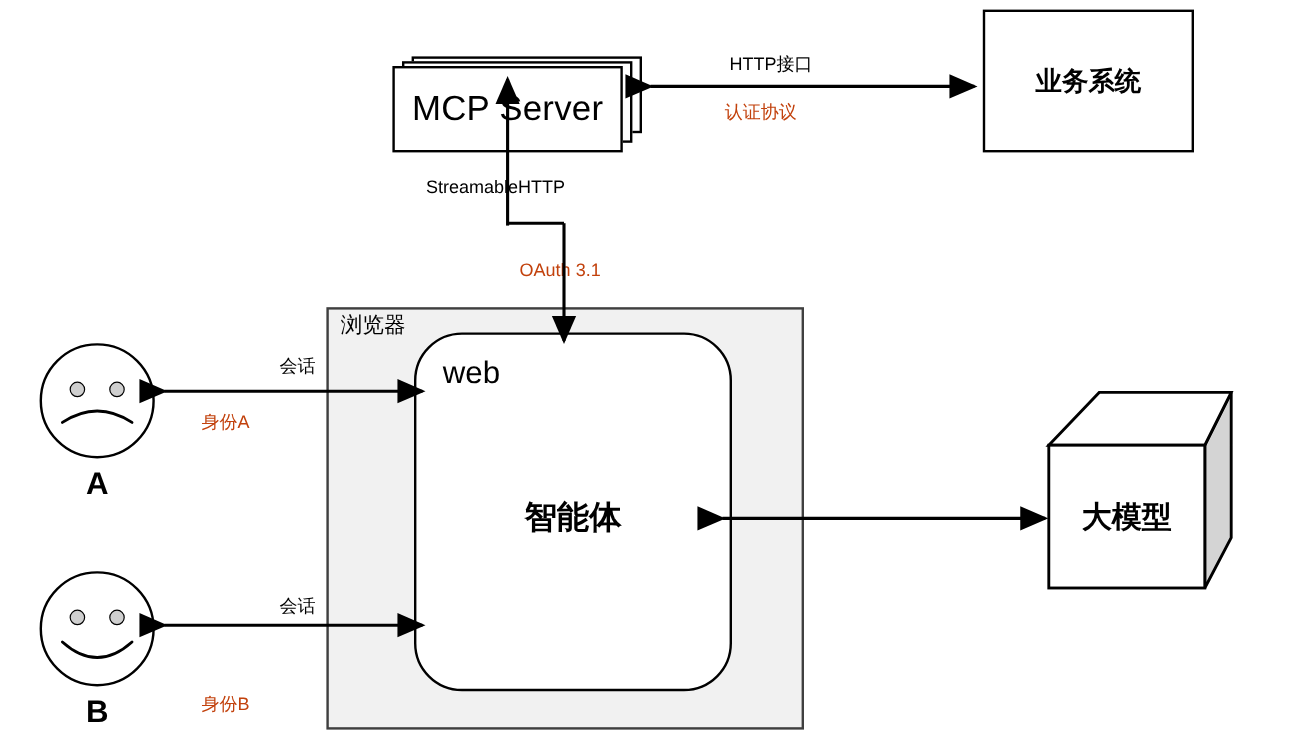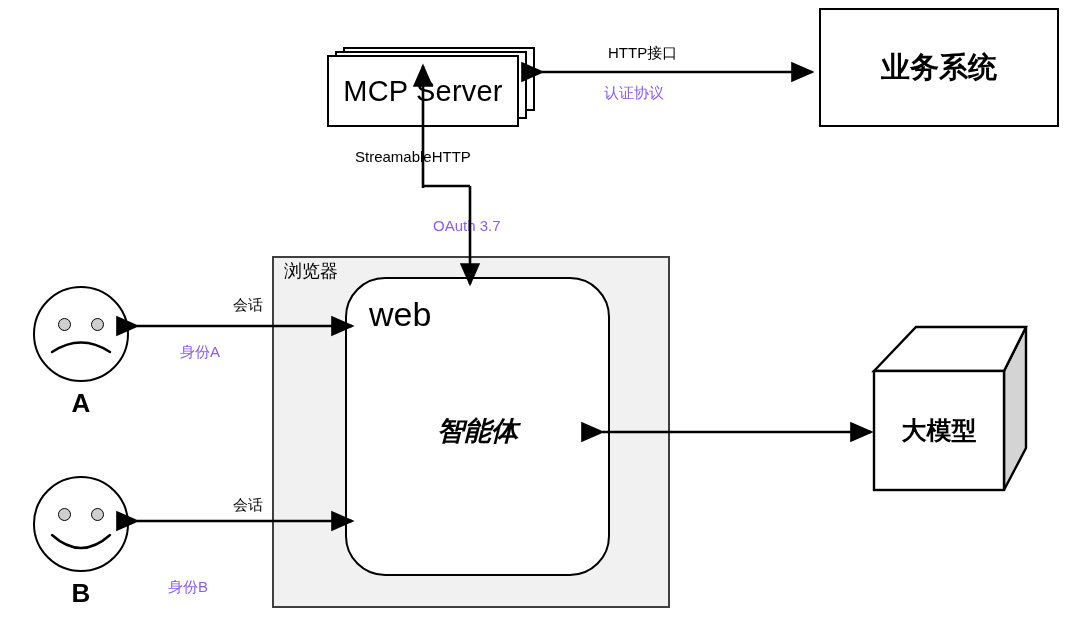--- a/index.html
+++ b/index.html
@@ -16,57 +16,57 @@
        display:flex;align-items:center;justify-content:center;}
   .box-back{position:absolute;background:#fff;border:2px solid #000;box-sizing:border-box;}
 
   
   #mcp-stack{position:absolute;left:327px;top:47px;width:208px;height:80px;}
   #mcp-back2{left:16px;top:0;width:192px;height:64px;}
   #mcp-back1{left:8px;top:4px;width:192px;height:68px;}
   #mcp-front{left:0px;top:8px;width:192px;height:72px;font-size:29px;letter-spacing:.2px;}
 
   
-  #biz-box{left:819px;top:8px;width:240px;height:119px;font-size:29px;font-weight:bold;}
+  #biz-box{left:819px;top:8px;width:176px;height:119px;font-size:22px;font-weight:bold;}
 
   
   #browser-box{position:absolute;left:272px;top:256px;width:398px;height:352px;
      background:#f1f1f1;border:2px solid #3f3f3f;box-sizing:border-box;}
   #browser-label{position:absolute;left:284px;top:259px;font-size:18px;color:#000;}
 
   
   #agent-box{position:absolute;left:345px;top:277px;width:265px;height:299px;
      background:#fff;border:2px solid #000;border-radius:40px;box-sizing:border-box;}
-  #agent-web-label{position:absolute;left:369px;top:295px;font-size:34px;}
+  #agent-web-label{position:absolute;left:369px;top:295px;font-size:26px;}
   #agent-label{position:absolute;left:345px;top:413px;width:265px;text-align:center;
-     font-size:27px;font-weight:bold;font-style:italic;}
+     font-size:27px;font-weight:bold;}
 
   
   .face{position:absolute;width:96px;height:96px;border:2px solid #000;border-radius:50%;
         background:#fff;box-sizing:border-box;}
   .eye{position:absolute;width:13px;height:13px;border:1px solid #000;border-radius:50%;
        background:#cfcfcf;box-sizing:border-box;}
   .face-letter{position:absolute;width:96px;text-align:center;font-size:26px;font-weight:bold;}
 
   #faceA{left:33px;top:286px;}
   #faceB{left:33px;top:476px;}
   #letterA{left:33px;top:388px;}
   #letterB{left:33px;top:578px;}
 
   
   .lbl{position:absolute;font-size:15px;color:#000;white-space:nowrap;}
-  .lbl-blue{position:absolute;font-size:15px;color:#8b5cf6;white-space:nowrap;}
+  .lbl-blue{position:absolute;font-size:15px;color:#c2410c;white-space:nowrap;}
   .lbl-cn{font-size:15px;text-align:center;}
 
   #lbl-http{left:608px;top:44px;}
   #lbl-auth{left:604px;top:84px;}
   #lbl-stream{left:355px;top:148px;}
   #lbl-oauth{left:433px;top:217px;}
   #lbl-sessA{left:233px;top:296px;}
-  #lbl-idA{left:180px;top:343px;}
+  #lbl-idA{left:168px;top:343px;}
   #lbl-sessB{left:233px;top:496px;}
   #lbl-idB{left:168px;top:538px;margin-top:40px;}
 
   svg.overlay{position:absolute;left:0;top:0;width:1080px;height:624px;pointer-events:none;}
 </style>
 </head>
 <body>
 
 <div id="canvas">
 
@@ -94,21 +94,21 @@
   <div class="face" id="faceB">
     <div class="eye" style="left:23px;top:30px;"></div>
     <div class="eye" style="left:56px;top:30px;"></div>
   </div>
   <div class="face-letter" id="letterB">B</div>
 
   <div class="lbl lbl-cn" id="lbl-http">HTTP接口</div>
   <div class="lbl-blue lbl-cn" id="lbl-auth">认证协议</div>
 
   <div class="lbl" id="lbl-stream">StreamableHTTP</div>
-  <div class="lbl-blue" id="lbl-oauth">OAuth 3.7</div>
+  <div class="lbl-blue" id="lbl-oauth">OAuth 3.1</div>
 
   <div class="lbl lbl-cn" id="lbl-sessA">会话</div>
   <div class="lbl-blue lbl-cn" id="lbl-idA">身份A</div>
 
   <div class="lbl lbl-cn" id="lbl-sessB">会话</div>
   <div class="lbl-blue lbl-cn" id="lbl-idB">身份B</div>
 
   <svg class="overlay" viewBox="0 0 1080 624">
     <defs>
       <marker id="ah" markerWidth="9" markerHeight="9" refX="8" refY="4.5" orient="auto" markerUnits="strokeWidth">

